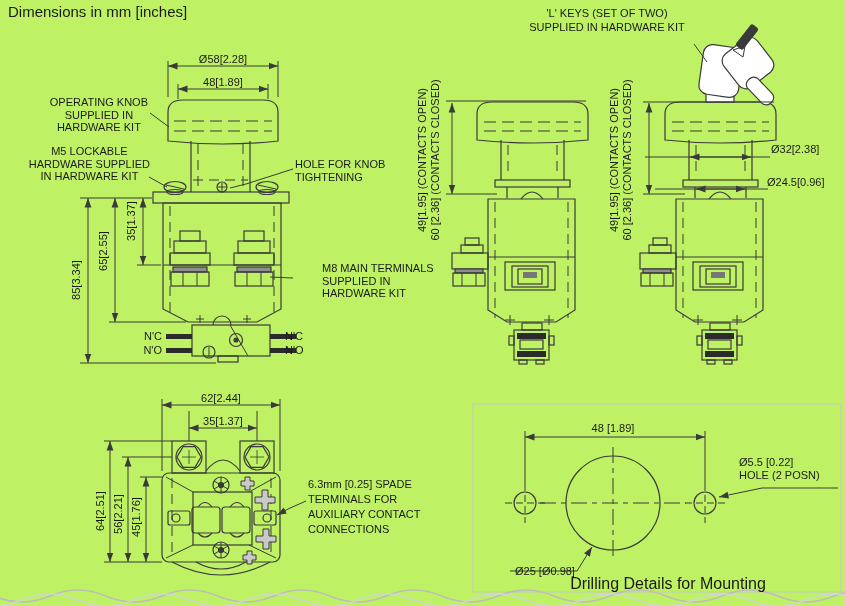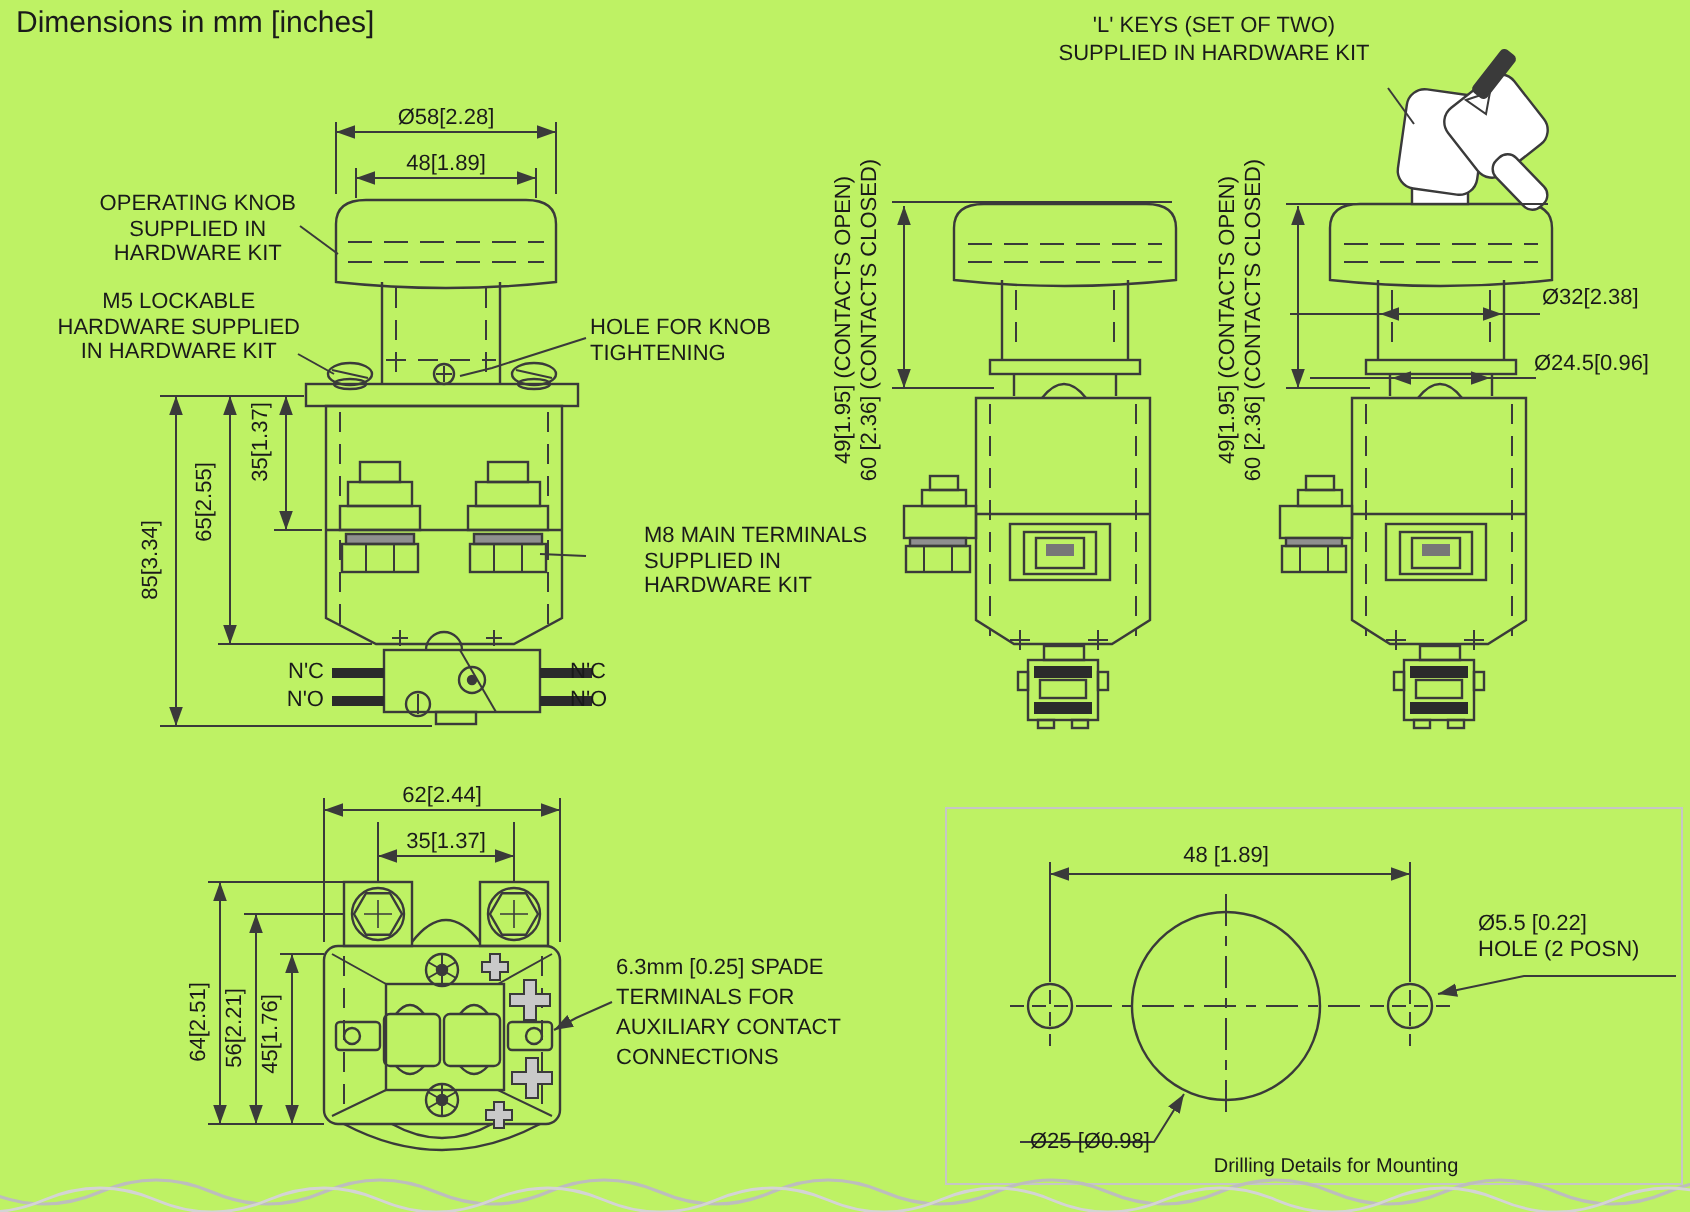--- a/index.html
+++ b/index.html
@@ -1,21 +1,21 @@
 <!DOCTYPE html>
 <html><head>
 <meta charset="utf-8">
 <style>
   html,body{margin:0;padding:0;background:#fff;}
   .page{position:relative;width:845px;height:606px;background:#bef264;overflow:hidden;
         font-family:"Liberation Sans",sans-serif;color:#1a1a1a;}
   svg.art{position:absolute;left:0;top:0;}
   .lbl{position:absolute;font-size:11px;line-height:12.5px;white-space:nowrap;}
   .title{font-size:15px;}
-  .cap{font-size:10px;}
+  .cap{font-size:16px;}
   .ctr{transform:translateX(-50%);text-align:center;}
   .rgt{text-align:center;}
   .vtx{position:absolute;font-size:11px;line-height:13px;white-space:nowrap;
        transform:translate(-50%,-50%) rotate(-90deg);text-align:center;}
   .lh15{line-height:15px;}
   .lh135{line-height:13.5px;}
 </style>
 </head>
 <body>
 

